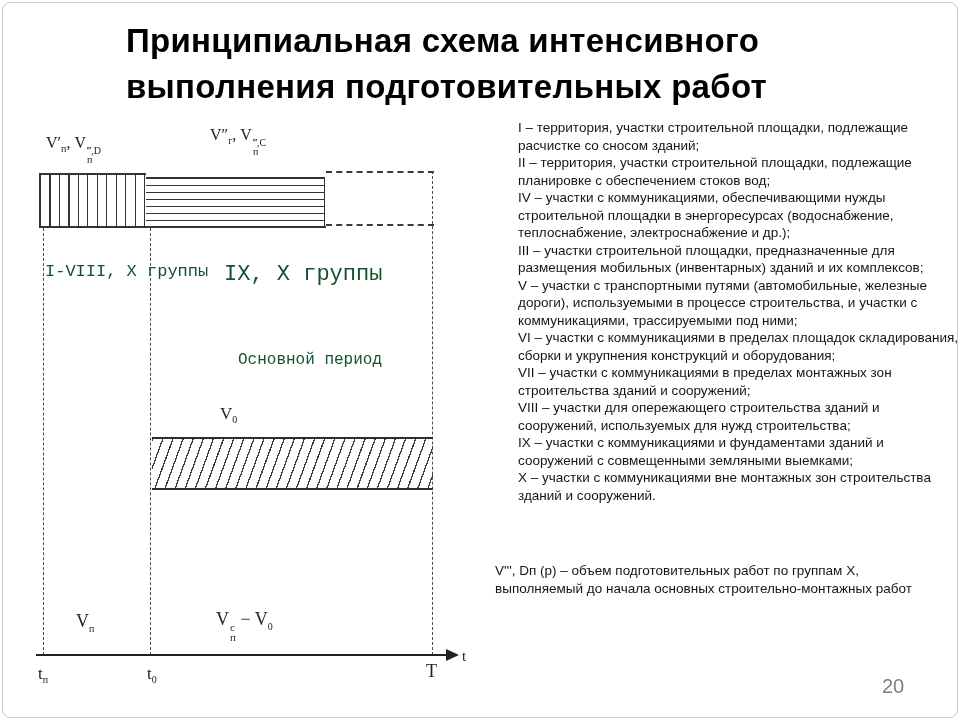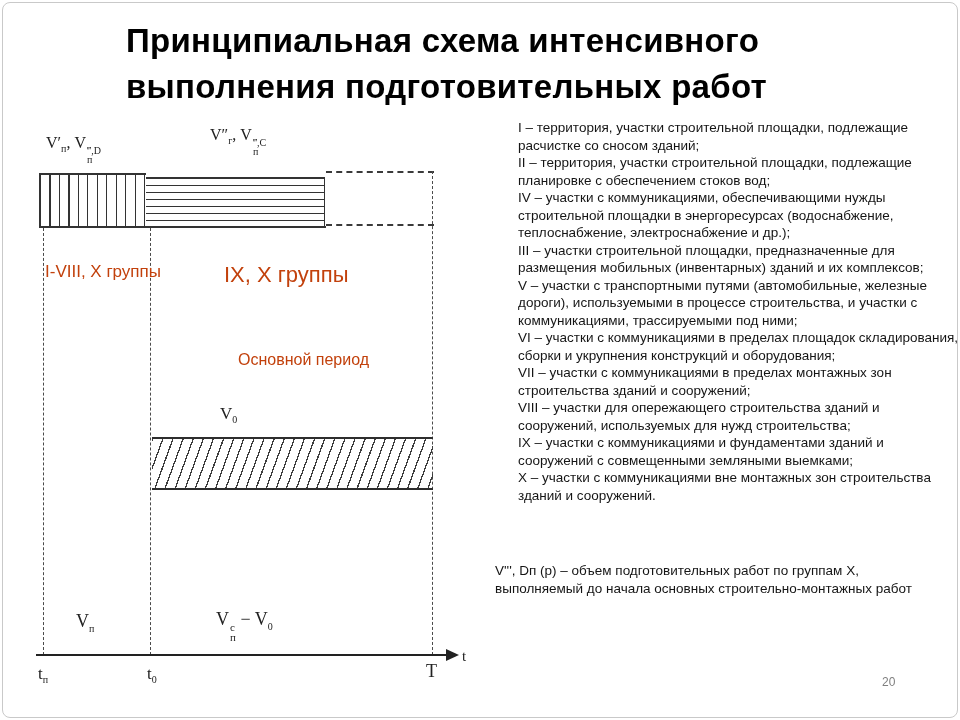--- a/index.html
+++ b/index.html
@@ -44,32 +44,32 @@
 
   .axis-line{position:absolute;left:36px;top:654px;width:412px;height:2px;background:#222;}
   .axis-arrow{
     position:absolute;left:446px;top:649px;width:0;height:0;
     border-left:13px solid #222;border-top:6px solid transparent;border-bottom:6px solid transparent;
   }
 
   .sym{position:absolute;font-family:"Liberation Serif",serif;color:#222;white-space:nowrap;}
   .sym sub{font-size:10px;}
   .stack{display:inline-flex;flex-direction:column;vertical-align:-0.55em;line-height:0.95;font-size:10px;margin-left:1px;}
-  .lbl{position:absolute;font-family:Liberation Sans, sans-serif;color:#c2410c;white-space:nowrap;}
+  .lbl{position:absolute;font-family:Liberation Mono, monospace;color:#14532d;white-space:nowrap;}
 
   
   .legend-block{
     position:absolute;left:494px;top:119px;width:443px;
     font-size:13.5px;line-height:17.5px;color:#151515;margin-left:24px;
   }
   .notes-block{
     position:absolute;left:495px;top:562px;width:443px;
     font-size:13.5px;line-height:17.6px;color:#151515;
   }
-  .page-number{position:absolute;left:882px;top:675px;font-size:12px;color:#7f7f7f;}
+  .page-number{position:absolute;left:882px;top:675px;font-size:20px;color:#7f7f7f;}
 </style>
 </head>
 <body>
 
 <div class="slide-frame"></div>
 
 <div class="slide-title">
   <div>Принципиальная схема интенсивного</div>
   <div>выполнения подготовительных работ</div>
 </div>

